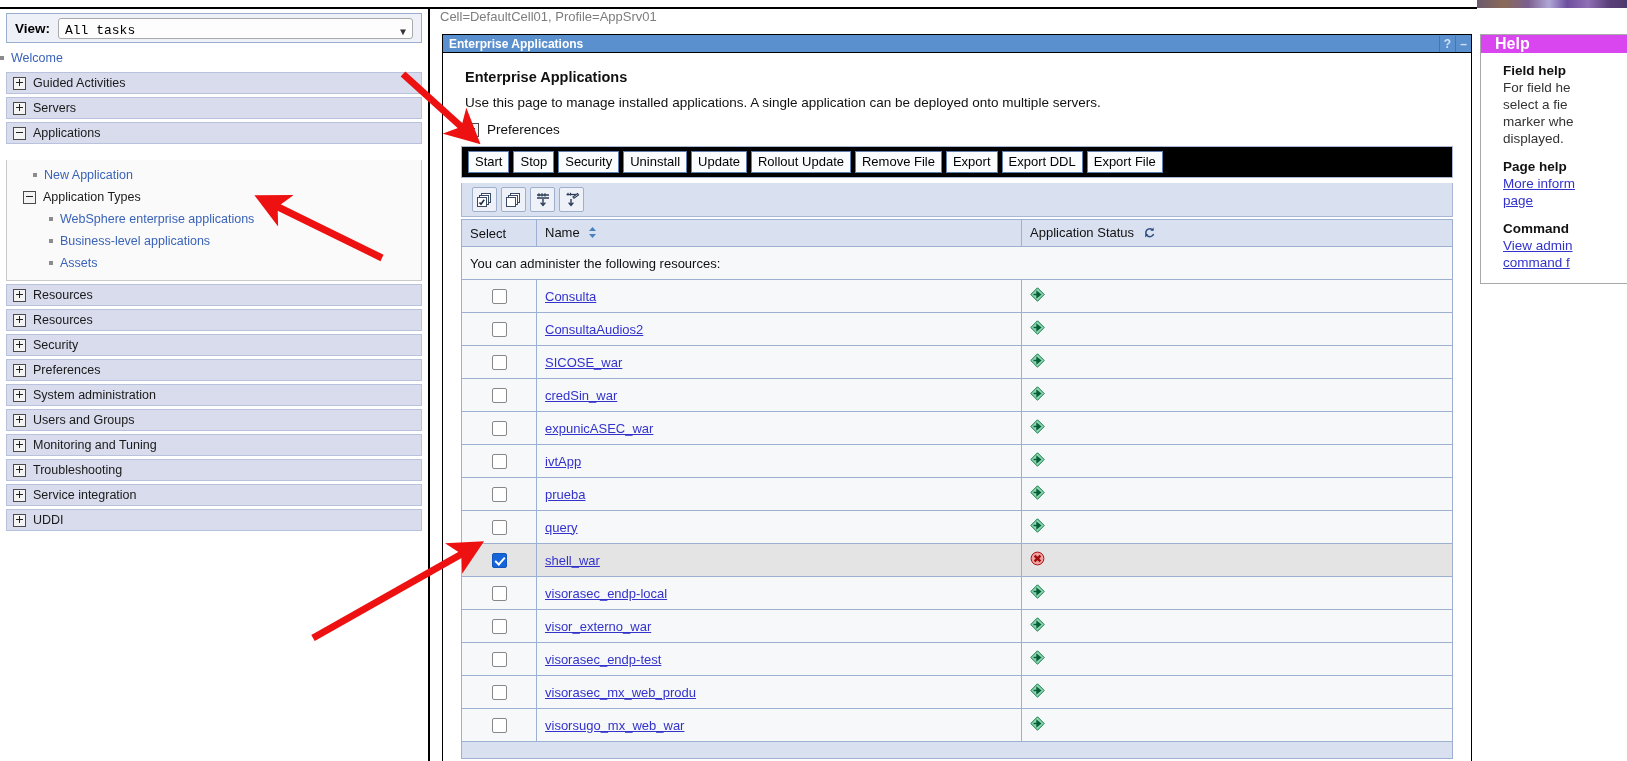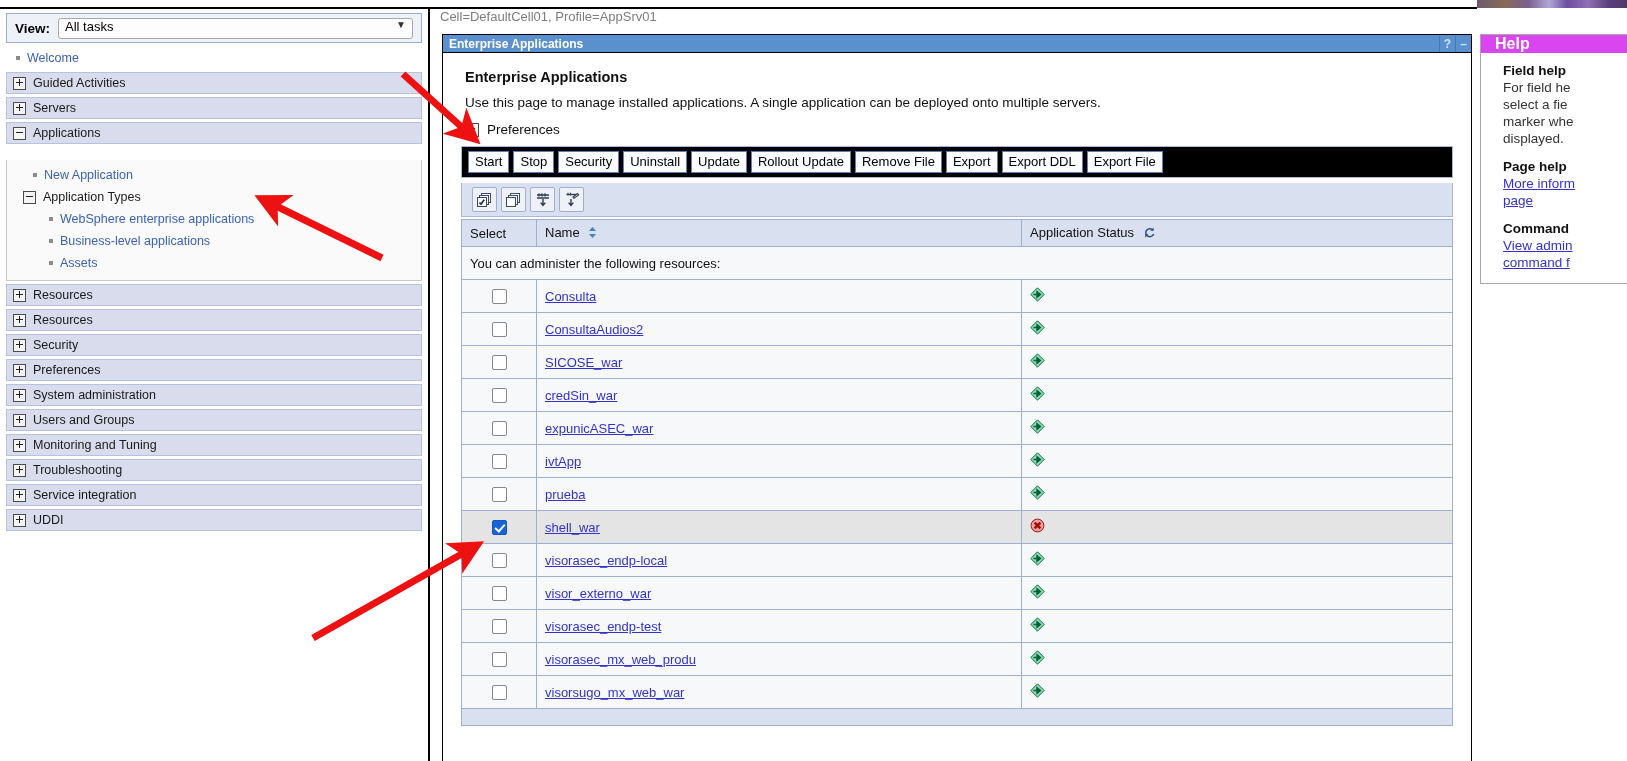--- a/index.html
+++ b/index.html
@@ -43,30 +43,30 @@
     box-sizing: border-box;
   }
   .view-label {
     font-weight: bold; font-size: 13.5px; color: #000; margin-right: 8px;
   }
   .view-select {
     flex: 1; height: 21px;
     border: 1px solid #a9a9a9; border-radius: 3px;
     background: #fdfdfd;
     font-size: 13px; color: #000;
-    display: flex; align-items: flex-start; justify-content: space-between;
+    display: flex; align-items: flex-end; justify-content: space-between;
     padding: 0 6px;
     box-sizing: border-box;
-    font-family: Liberation Sans, sans-serif;
+    font-family: Liberation Mono, monospace;
   }
   .chev { font-size: 10px; color: #333; }
 
   .nav-leaf {
     height: 22px; display: flex; align-items: center;
-    padding-left: 16px; box-sizing: border-box;
+    box-sizing: border-box;
   }
   .bullet {
     width: 4px; height: 4px; background: #8b8b8b;
     margin-right: 7px; display: inline-block;
   }
   .nav-link {
     color: #3a63b8; font-size: 12.5px; text-decoration: none;
   }
 
   .nav-group {
@@ -522,20 +522,28 @@
                   </svg></td>
             </tr>
             <tr>
               <td class="cell-center"><span class="cb"></span></td>
               <td><a class="app-link" href="#">prueba</a></td>
               <td><svg width="15" height="15" viewBox="0 0 15 15">
                     <path d="M7.5 0.8 L14.2 7.5 L7.5 14.2 L0.8 7.5 Z" fill="#8fd6b0" stroke="#0b7a45"></path>
                     <path d="M3.5 7.5 H9 M7 4.8 L10.4 7.5 L7 10.2 Z" fill="#065f38" stroke="#065f38" stroke-width="1.4"></path>
                   </svg></td>
             </tr>
+            <tr>
+              <td class="cell-center"><span class="cb"></span></td>
+              <td><a class="app-link" href="#">query</a></td>
+              <td><svg width="15" height="15" viewBox="0 0 15 15">
+                    <path d="M7.5 0.8 L14.2 7.5 L7.5 14.2 L0.8 7.5 Z" fill="#8fd6b0" stroke="#0b7a45"></path>
+                    <path d="M3.5 7.5 H9 M7 4.8 L10.4 7.5 L7 10.2 Z" fill="#065f38" stroke="#065f38" stroke-width="1.4"></path>
+                  </svg></td>
+            </tr>
 
             <tr class="sel">
               <td class="cell-center"><span class="cb on"></span></td>
               <td><a class="app-link" href="#">shell_war</a></td>
               <td><svg width="15" height="15" viewBox="0 0 15 15">
                     <circle cx="7.5" cy="7.5" r="6.4" fill="#f2a0a0" stroke="#a81515"></circle>
                     <path d="M4.6 4.6 L10.4 10.4 M10.4 4.6 L4.6 10.4" stroke="#9e0d0d" stroke-width="2.4"></path>
                   </svg></td>
             </tr>
 

